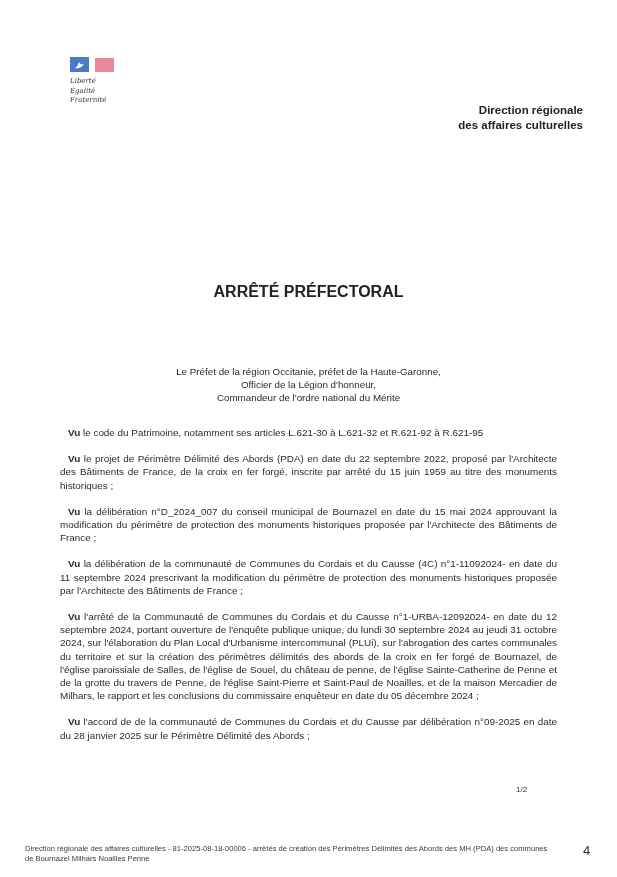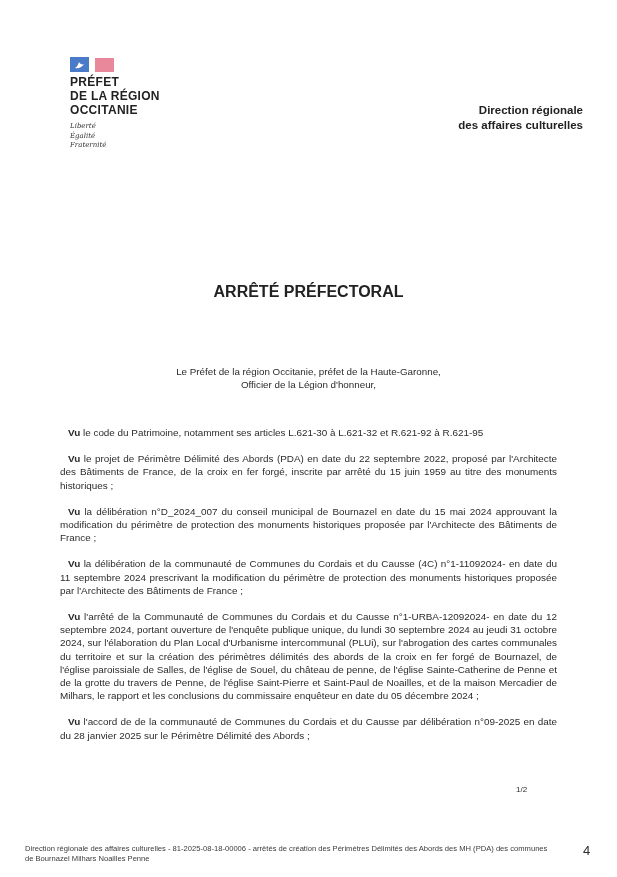--- a/index.html
+++ b/index.html
@@ -89,42 +89,38 @@
   <div class="header-logo">
     <div class="flag">
       <span class="blue">
         <svg width="19" height="15" viewBox="0 0 19 15">
           <rect x="0" y="0" width="19" height="15" fill="#4a7bc9"></rect>
           <path d="M5 11 C7 10, 8 8, 9 5 C10 7, 12 8, 14 7 C12 10, 9 12, 5 11 Z" fill="#ffffff"></path>
         </svg>
       </span>
       <span class="red" style="background:#e8889a"></span>
     </div>
-    <div class="logo-title">
-      <div>PRÉFET</div>
-      <div>DE LA RÉGION</div>
-      <div>OCCITANIE</div>
-    </div>
     <div class="motto">
       <div>Liberté</div>
       <div>Égalité</div>
       <div>Fraternité</div>
     </div>
   </div>
 
   <div class="header-dept">
     <div>Direction régionale</div>
     <div>des affaires culturelles</div>
   </div>
 
   <div class="doc-title">ARRÊTÉ PRÉFECTORAL</div>
 
   <div class="authority">
     <div>Le Préfet de la région Occitanie, préfet de la Haute-Garonne,</div>
     <div>Officier de la Légion d'honneur,</div>
+    <div>Commandeur de l'ordre national du Mérite</div>
   </div>
 
   <div class="body-text">
     <p><span class="lead">Vu</span><span> le code du Patrimoine, notamment ses articles L.621-30 à L.621-32 et R.621-92 à R.621-95</span></p>
     <p><span class="lead">Vu</span><span> le projet de Périmètre Délimité des Abords (PDA) en date du 22 septembre 2022, proposé par l'Architecte des Bâtiments de France, de la croix en fer forgé, inscrite par arrêté du 15 juin 1959 au titre des monuments historiques ;</span></p>
     <p><span class="lead">Vu</span><span> la délibération n°D_2024_007 du conseil municipal de Bournazel en date du 15 mai 2024 approuvant la modification du périmètre de protection des monuments historiques proposée par l'Architecte des Bâtiments de France ;</span></p>
     <p><span class="lead">Vu</span><span> la délibération de la communauté de Communes du Cordais et du Causse (4C) n°1-11092024- en date du 11 septembre 2024 prescrivant la modification du périmètre de protection des monuments historiques proposée par l'Architecte des Bâtiments de France ;</span></p>
     <p><span class="lead">Vu</span><span> l'arrêté de la Communauté de Communes du Cordais et du Causse n°1-URBA-12092024- en date du 12 septembre 2024, portant ouverture de l'enquête publique unique, du lundi 30 septembre 2024 au jeudi 31 octobre 2024, sur l'élaboration du Plan Local d'Urbanisme intercommunal (PLUi), sur l'abrogation des cartes communales du territoire et sur la création des périmètres délimités des abords de la croix en fer forgé de Bournazel, de l'église paroissiale de Salles, de l'église de Souel, du château de penne, de l'église Sainte-Catherine de Penne et de la grotte du travers de Penne, de l'église Saint-Pierre et Saint-Paul de Noailles, et de la maison Mercadier de Milhars, le rapport et les conclusions du commissaire enquêteur en date du 05 décembre 2024 ;</span></p>
     <p><span class="lead">Vu</span><span> l'accord de de la communauté de Communes du Cordais et du Causse par délibération n°09-2025 en date du 28 janvier 2025 sur le Périmètre Délimité des Abords ;</span></p>
   </div>

